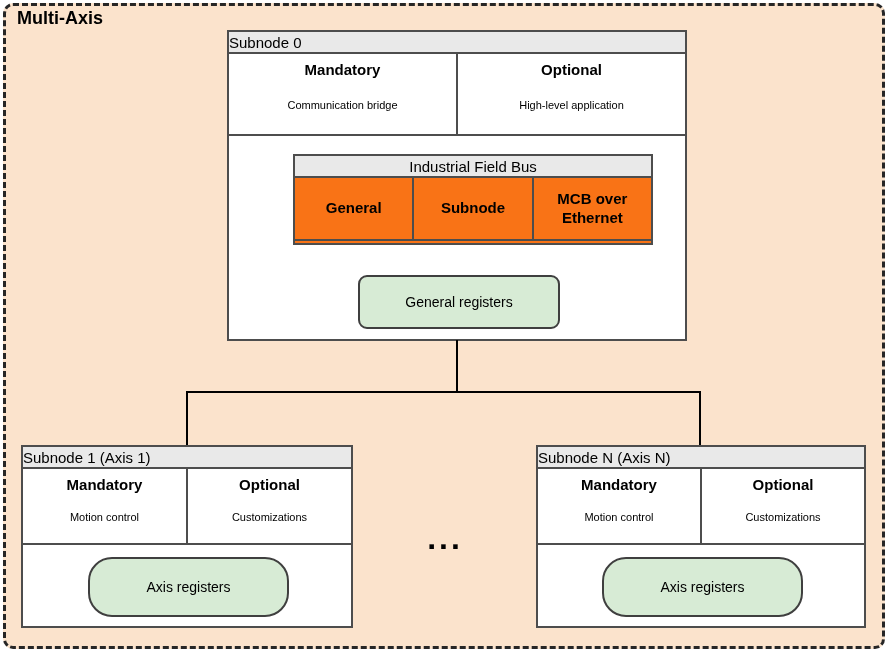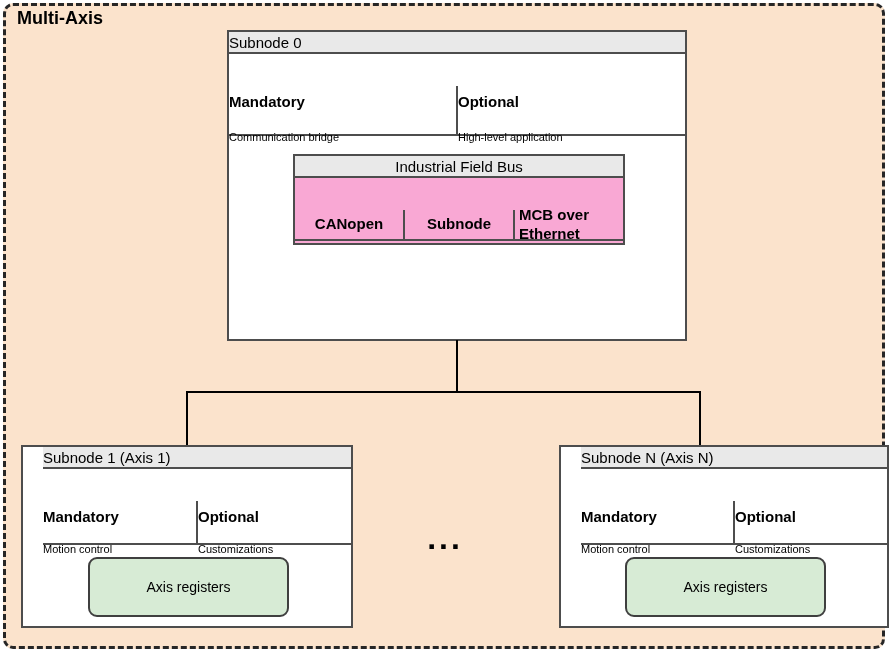--- a/index.html
+++ b/index.html
@@ -21,50 +21,50 @@
     background:var(--container-fill);
     border:3px dashed var(--container-border);border-radius:10px;}
 
   .diagram-title{position:absolute;left:17px;top:8px;font-size:18px;font-weight:bold;}
 
   
   .tbox{position:absolute;background:#ffffff;border:2px solid var(--table-border);}
   .tbox .thead{height:22px;line-height:21px;text-align:left;font-size:15px;
     background:var(--table-header-fill);border-bottom:2px solid var(--table-border);}
   .cells{display:flex;}
-  .cell{flex:1;text-align:left;padding-top:7px;margin-top:32px;}
+  .cell{flex:1;text-align:center;padding-top:7px;}
   .cell + .cell{border-left:2px solid var(--table-border);}
   .cell .ctitle{font-size:15px;font-weight:bold;}
   .cell .cvalue{font-size:11px;}
 
   
   .sn0{left:227px;top:30px;width:460px;height:311px;}
   .sn0 .cells{height:82px;border-bottom:2px solid var(--table-border);}
   .sn0 .cell .cvalue{margin-top:21px;}
 
-  .ifb{position:absolute;left:64px;top:122px;width:332px;height:91px;
-    background:#f9a8d4;border:2px solid var(--table-border);}
+  .ifb{position:absolute;left:64px;top:122px;width:360px;height:91px;
+    background:#f97316;border:2px solid var(--table-border);}
   .ifb .thead{height:22px;line-height:21px;text-align:center;font-size:15px;
     background:var(--table-header-fill);border-bottom:2px solid var(--table-border);}
   .ifb .cells{height:63px;}
   .ifb .cell{display:flex;align-items:center;justify-content:center;padding:0 4px;
     font-size:15px;font-weight:bold;line-height:1.25;}
 
   .reg-btn{position:absolute;display:flex;align-items:center;justify-content:center;
     background:var(--registers-fill);border:2px solid var(--registers-border);
     border-radius:9px;font-size:14px;}
   .sn0 .reg-btn{left:129px;top:243px;width:202px;height:54px;}
 
   
-  .axis-box{top:445px;width:332px;height:183px;padding-left:20px;}
+  .axis-box{top:445px;width:332px;height:183px;}
   .axis-box.left{left:21px;}
-  .axis-box.right{left:559px;width:330px;}
+  .axis-box.right{left:536px;width:330px;}
   .axis-box .cells{height:76px;border-bottom:2px solid var(--table-border);}
   .axis-box .cell .cvalue{margin-top:18px;}
-  .axis-box .reg-btn{left:65px;top:110px;width:201px;height:60px;}
+  .axis-box .reg-btn{left:65px;top:110px;width:201px;height:60px;border-radius:24px;}
   .axis-box.right .reg-btn{left:64px;}
 
   
   .line{position:absolute;background:var(--connector);}
   .v-center{left:456px;top:340px;width:2px;height:52px;}
   .h-branch{left:186px;top:391px;width:515px;height:2px;}
   .v-left{left:186px;top:391px;width:2px;height:54px;}
   .v-right{left:699px;top:391px;width:2px;height:54px;}
 
   .ellipsis{position:absolute;left:405px;top:518px;width:80px;height:40px;
@@ -89,26 +89,27 @@
       </div>
       <div class="cell">
         <div class="ctitle">Optional</div>
         <div class="cvalue">High-level application</div>
       </div>
     </div>
 
     <div class="ifb">
       <div class="thead">Industrial Field Bus</div>
       <div class="cells">
-        <div class="cell">CANopen</div>
+        <div class="cell">General</div>
         <div class="cell">Subnode</div>
         <div class="cell">MCB over Ethernet</div>
       </div>
     </div>
 
+    <div class="reg-btn">General registers</div>
   </div>
 
   <div class="line v-center"></div>
   <div class="line h-branch"></div>
   <div class="line v-left"></div>
   <div class="line v-right"></div>
 
   <div class="tbox axis-box left">
     <div class="thead">Subnode 1 (Axis 1)</div>
     <div class="cells">

